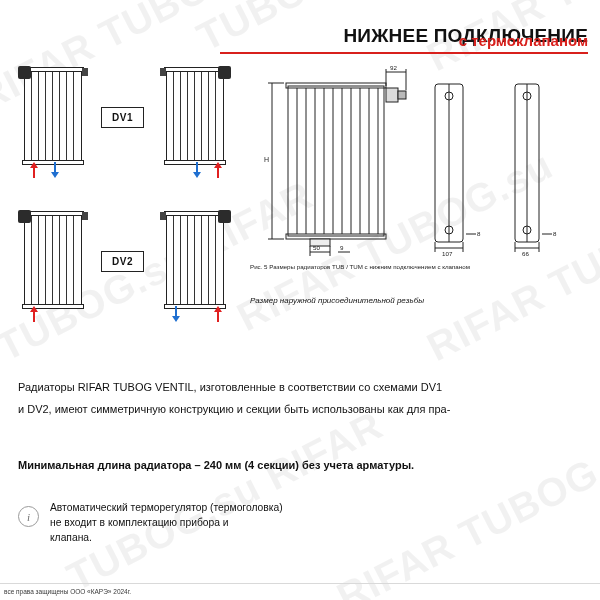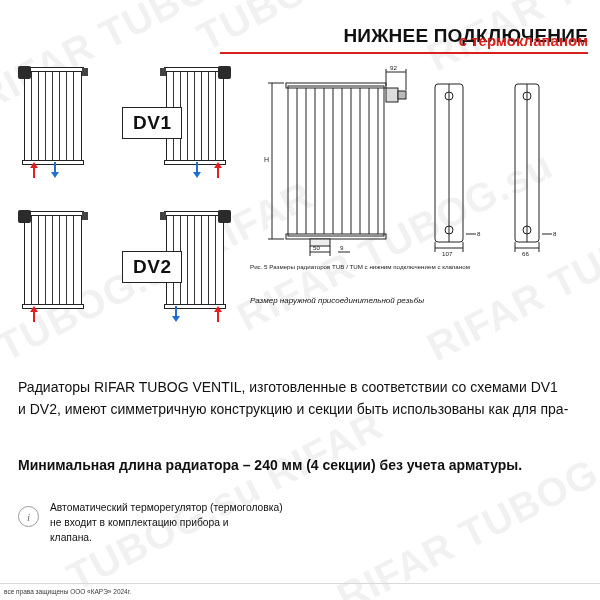--- a/index.html
+++ b/index.html
@@ -73,39 +73,38 @@
   .arrow .head{position:absolute;width:0;height:0;border-left:4px solid transparent;border-right:4px solid transparent;}
   .arrow.red .shaft{background:#e02020;}
   .arrow.red .head{border-bottom:6px solid #e02020;}
   .arrow.blue .shaft{background:#1f6fd0;}
   .arrow.blue .head{border-bottom:6px solid #1f6fd0;}
 
   .dvlabel{
     position:absolute;
     border:1.5px solid #222;
     background:#fff;
-    font-size:19px;font-weight:bold;
+    font-size:10px;font-weight:bold;
     padding:4px 10px;
     color:#111;
     letter-spacing:0.5px;
-    margin-left:21px;
   }
 
   
   .techwrap{position:absolute;left:250px;top:66px;width:338px;height:215px;}
   .caption{
     position:absolute;font-size:6.2px;color:#222;
   }
   .note{
     position:absolute;font-size:8px;font-style:italic;color:#111;line-height:12px;
   }
 
   
   .para{
-    position:absolute;font-size:14px;line-height:19px;color:#111;
+    position:absolute;font-size:11px;line-height:19px;color:#111;
   }
   .para.bold{font-weight:bold;}
 
   
   .infobox{position:absolute;left:18px;top:500px;width:420px;}
   .icirc{
     position:absolute;left:0;top:6px;width:19px;height:19px;border-radius:50%;
     border:1.2px solid #9a9a9a;color:#6d6d6d;font-size:11px;font-style:italic;
     font-family:"Liberation Serif", serif;
     display:flex;align-items:center;justify-content:center;

